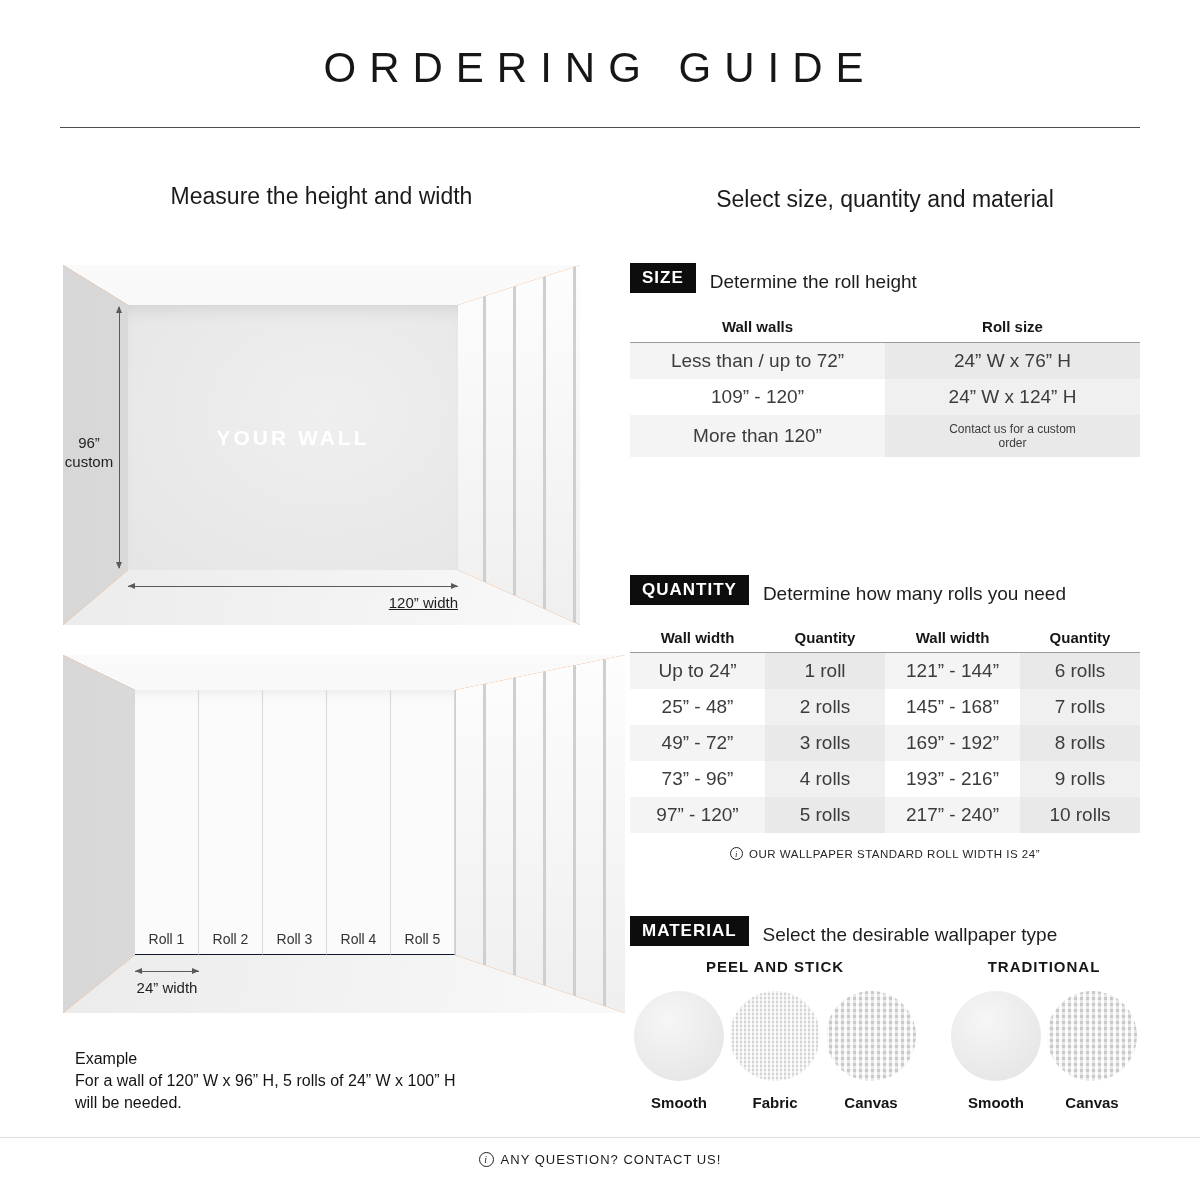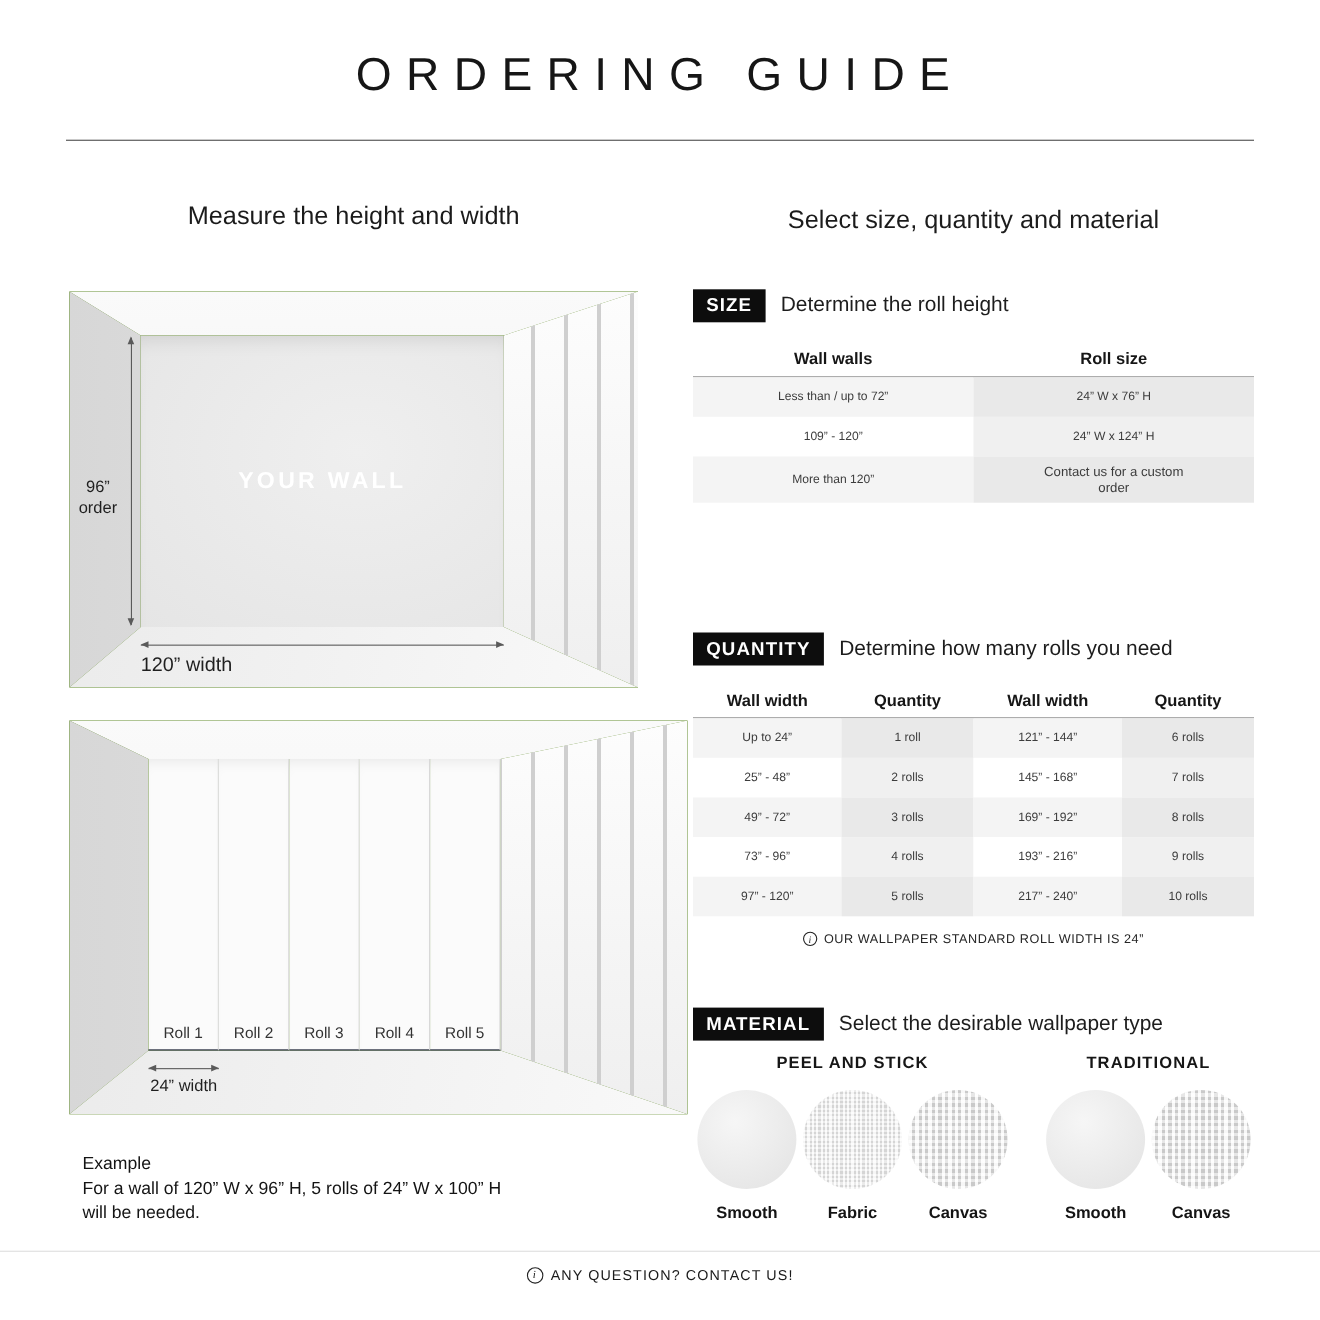--- a/index.html
+++ b/index.html
@@ -11,21 +11,21 @@
            font-size:42px; font-weight:500; letter-spacing:13px; color:#161616; }
   .top-divider { position:absolute; top:127px; left:60px; width:1080px; border-top:1px solid #4d4d4d; }
 
   
   .left-heading { position:absolute; top:181px; left:63px; width:517px; text-align:center;
                   font-size:23px; line-height:30px; font-weight:500; color:#1b1b1b; }
   .right-heading { position:absolute; top:186px; left:630px; width:510px; text-align:center;
                    font-size:23px; font-weight:500; color:#1b1b1b; }
 
   
-  .room { position:absolute; background:#4d7c0f; overflow:hidden; }
+  .room { position:absolute; background:#f97316; overflow:hidden; }
   .room1 { left:63px; top:265px; width:517px; height:360px; }
   .room2 { left:63px; top:655px; width:562px; height:358px; }
   .layer { position:absolute; inset:0; }
 
   .r1-ceiling  { clip-path:polygon(0 0,517px 0,395px 40px,65px 40px); background:linear-gradient(180deg,#fafafa,#ededed); }
   .r1-leftwall { clip-path:polygon(0 0,65px 40px,65px 305px,0 360px); background:linear-gradient(90deg,#d7d7d7,#e7e7e7); }
   .r1-floor    { clip-path:polygon(65px 305px,395px 305px,517px 360px,0 360px); background:linear-gradient(100deg,#eaeaea,#f9f9f9); }
   .r1-window   { clip-path:polygon(395px 40px,517px 0,517px 360px,395px 305px);
                  background:repeating-linear-gradient(90deg,#cfcfcf 0 3px,rgba(255,255,255,0) 3px 30px),linear-gradient(180deg,#fdfdfd,#efefef); }
   .r1-backwall { position:absolute; left:65px; top:40px; width:330px; height:265px;
@@ -51,43 +51,43 @@
                    border-width:3.5px 0 3.5px 7px; border-color:transparent transparent transparent #5a5a5a; }
   .dim-v { position:absolute; width:0; border-left:1px solid #5a5a5a; }
   .dim-v::before { content:""; position:absolute; top:-1px; left:-4px; border-style:solid;
                    border-width:0 3.5px 7px 3.5px; border-color:transparent transparent #5a5a5a transparent; }
   .dim-v::after  { content:""; position:absolute; bottom:-1px; left:-4px; border-style:solid;
                    border-width:7px 3.5px 0 3.5px; border-color:#5a5a5a transparent transparent transparent; }
   .r1-dim-v { left:56px; top:42px; height:261px; }
   .r1-height-label { position:absolute; left:0px; top:168px; width:52px; text-align:center;
                      font-size:15px; line-height:19px; color:#1f1f1f; }
   .r1-dim-h { left:65px; top:321px; width:330px; }
-  .r1-width-label { position:absolute; left:65px; top:329px; width:330px; text-align:left; font-size:18px; color:#1f1f1f; }
+  .r1-width-label { position:absolute; left:65px; top:329px; width:330px; text-align:right; font-size:15px; color:#1f1f1f;text-decoration:underline; }
   .r2-dim-h { left:72px; top:316px; width:64px; }
   .r2-width-label { position:absolute; left:24px; top:324px; width:160px; text-align:center; font-size:15px; color:#1f1f1f; }
 
   
   .example { position:absolute; left:75px; top:1048px; width:490px; font-size:16px; line-height:22px; color:#141414; }
 
   
-  .section-head { position:absolute; display:flex; align-items:center; gap:14px; }
+  .section-head { position:absolute; display:flex; align-items:flex-end; gap:14px; }
   .size-head { left:630px; top:263px; }
   .quantity-head { left:630px; top:575px; }
   .material-head { left:630px; top:916px; }
   .badge { background:#0d0d0d; color:#ffffff; font-weight:700; font-size:17px; letter-spacing:1px; padding:5px 12px; }
   .section-sub { font-size:19px; color:#1d1d1d; }
 
   
   .size-table { position:absolute; left:630px; top:311px; width:510px; }
   .s-header { display:flex; height:32px; border-bottom:1px solid #9a9a9a; }
   .s-h { display:flex; align-items:center; justify-content:center; font-weight:700; font-size:15px; color:#161616; }
   .s-col1 { width:255px; } .s-col2 { width:255px; }
   .s-row { display:flex; height:36px; }
   .s-row:last-child { height:42px; }
-  .cell { display:flex; align-items:center; justify-content:center; font-size:11px; color:#3c3c3c; text-align:center; }
+  .cell { display:flex; align-items:center; justify-content:center; font-size:19px; color:#3c3c3c; text-align:center; }
   .s-body .s-row:nth-child(odd) .s-col1 { background:#f4f4f4; }
   .s-body .s-row:nth-child(odd) .s-col2 { background:#e9e9e9; }
   .s-body .s-row:nth-child(even) .s-col1 { background:#ffffff; }
   .s-body .s-row:nth-child(even) .s-col2 { background:#f0f0f0; }
   .s-body .s-row:last-child .s-col2 { font-size:12px; line-height:14px; padding:0 52px; }
 
   
   .q-table { position:absolute; left:630px; top:623px; width:510px; }
   .q-header { display:flex; height:30px; border-bottom:1px solid #9a9a9a; }
   .q-h { display:flex; align-items:center; justify-content:center; font-weight:700; font-size:15px; color:#161616; }
@@ -144,21 +144,21 @@
     <div class="layer r1-ceiling"></div>
     <div class="layer r1-leftwall"></div>
     <div class="layer r1-floor"></div>
     <div class="layer r1-window"></div>
     <div class="r1-backwall">
       <span class="yourwall">YOUR WALL</span>
     </div>
     <div class="dim-v r1-dim-v"></div>
     <div class="r1-height-label">
       <div>96”</div>
-      <div>order</div>
+      <div>custom</div>
     </div>
     <div class="dim-h r1-dim-h"></div>
     <div class="r1-width-label">120” width</div>
   </div>
 
   <div class="room room2">
     <div class="layer r2-ceiling"></div>
     <div class="layer r2-leftwall"></div>
     <div class="layer r2-floor"></div>
     <div class="layer r2-window"></div>

